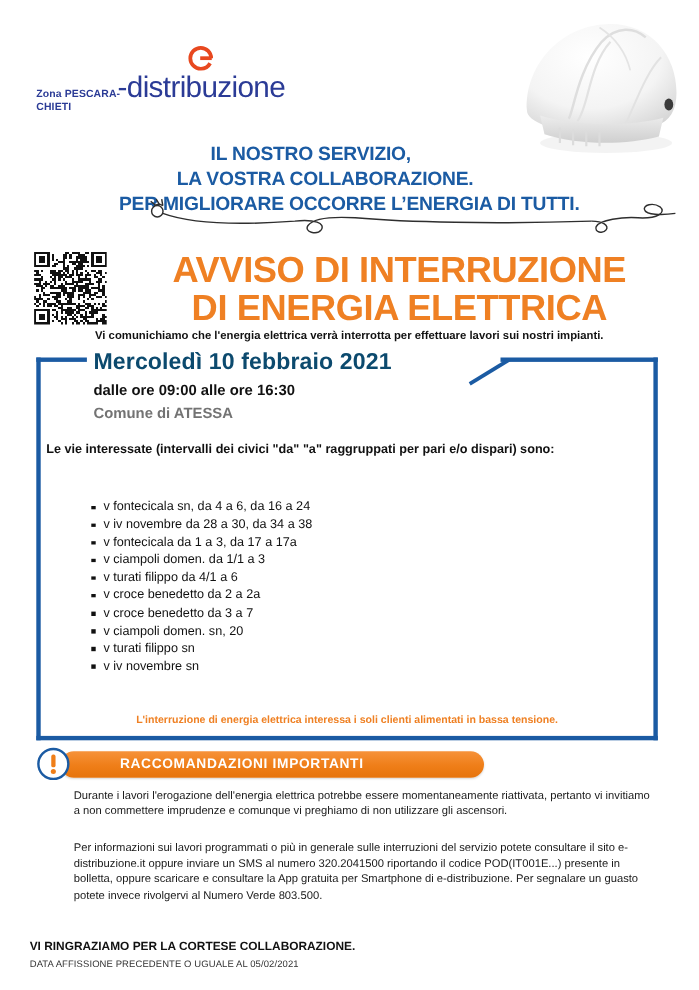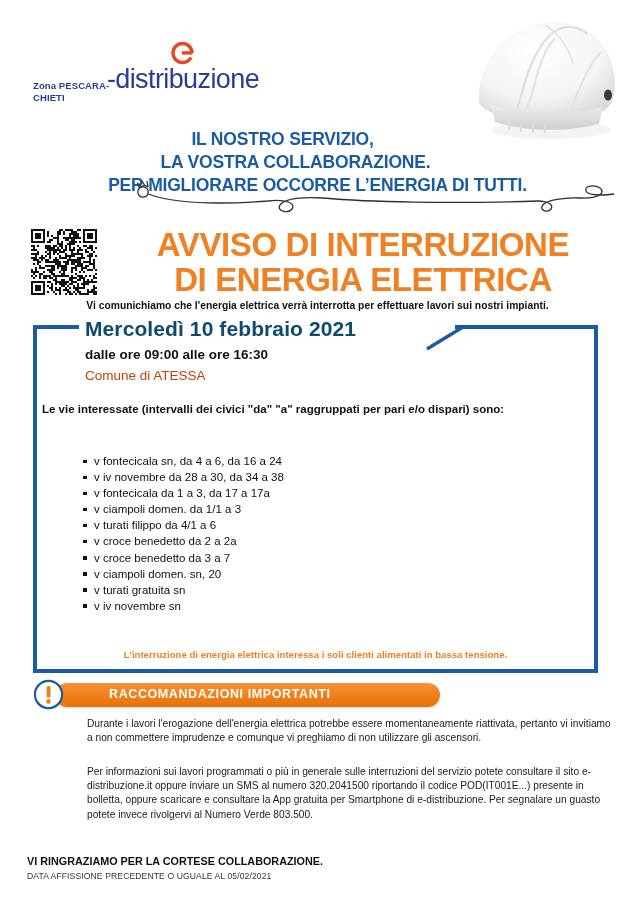--- a/index.html
+++ b/index.html
@@ -164,22 +164,22 @@
     top: 22px;
     font-size: 13.5px;
     font-weight: bold;
     color: #111;
   }
   .comune-line {
     position: absolute;
     left: 52px;
     top: 43px;
     font-size: 13.5px;
-    font-weight: normal;
-    color: #c2410c;
+    font-weight: bold;
+    color: #737373;
   }
 
   .streets-head {
     position: absolute;
     left: 9px;
     top: 78px;
     font-size: 11.5px;
     font-weight: bold;
     color: #111;
   }
@@ -249,21 +249,21 @@
     position: absolute;
     left: 54px;
     top: 4px;
     font-size: 12.5px;
     font-weight: bold;
     color: #ffffff;
     letter-spacing: 0.6px;
   }
   .sec-body {
     margin-top: 8px;
-    margin-left: 54px;
+    margin-left: 34px;
     width: 525px;
     font-size: 10.2px;
     line-height: 14.2px;
     color: #1a1a1a;
   }
 
   #sec-raccomandazioni { top: 681px; }
   #sec-informazioni    { top: 757px; }
 
   
@@ -934,21 +934,21 @@
   <div class="streets-head">Le vie interessate (intervalli dei civici "da" "a" raggruppati per pari e/o dispari) sono:</div>
   <ul class="streets-list" id="streets-list">
       <li>v fontecicala sn, da 4 a 6, da 16 a 24</li>
       <li>v iv novembre da 28 a 30, da 34 a 38</li>
       <li>v fontecicala da 1 a 3, da 17 a 17a</li>
       <li>v ciampoli domen. da 1/1 a 3</li>
       <li>v turati filippo da 4/1 a 6</li>
       <li>v croce benedetto da 2 a 2a</li>
       <li>v croce benedetto da 3 a 7</li>
       <li>v ciampoli domen. sn, 20</li>
-      <li>v turati gratuita sn</li>
+      <li>v turati filippo sn</li>
       <li>v iv novembre sn</li>
     </ul>
 
   <div class="bassa-tensione">L'interruzione di energia elettrica interessa i soli clienti alimentati in bassa tensione.</div>
 </div>
 
 <div class="section" id="sec-raccomandazioni">
   <div class="sec-head">
     <span class="sec-icon">
       <svg width="31" height="31" viewBox="0 0 31 31">

